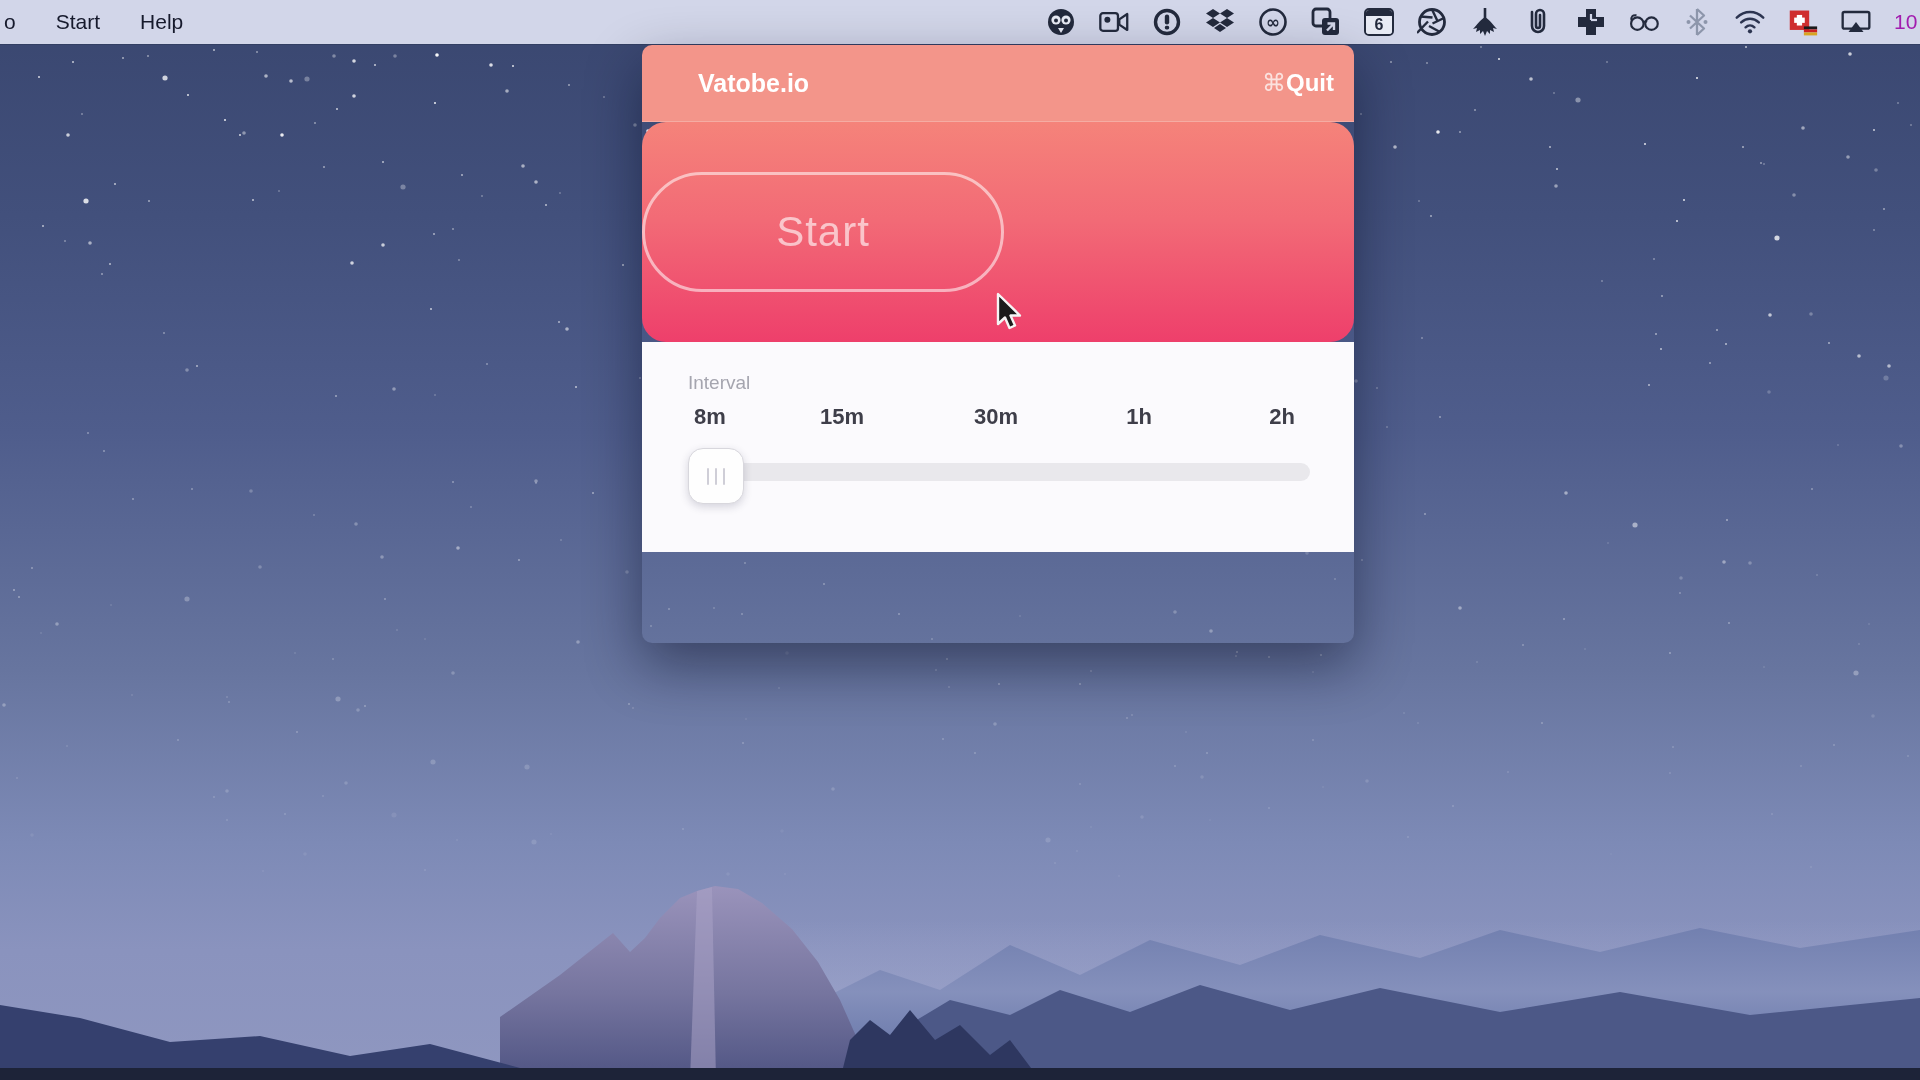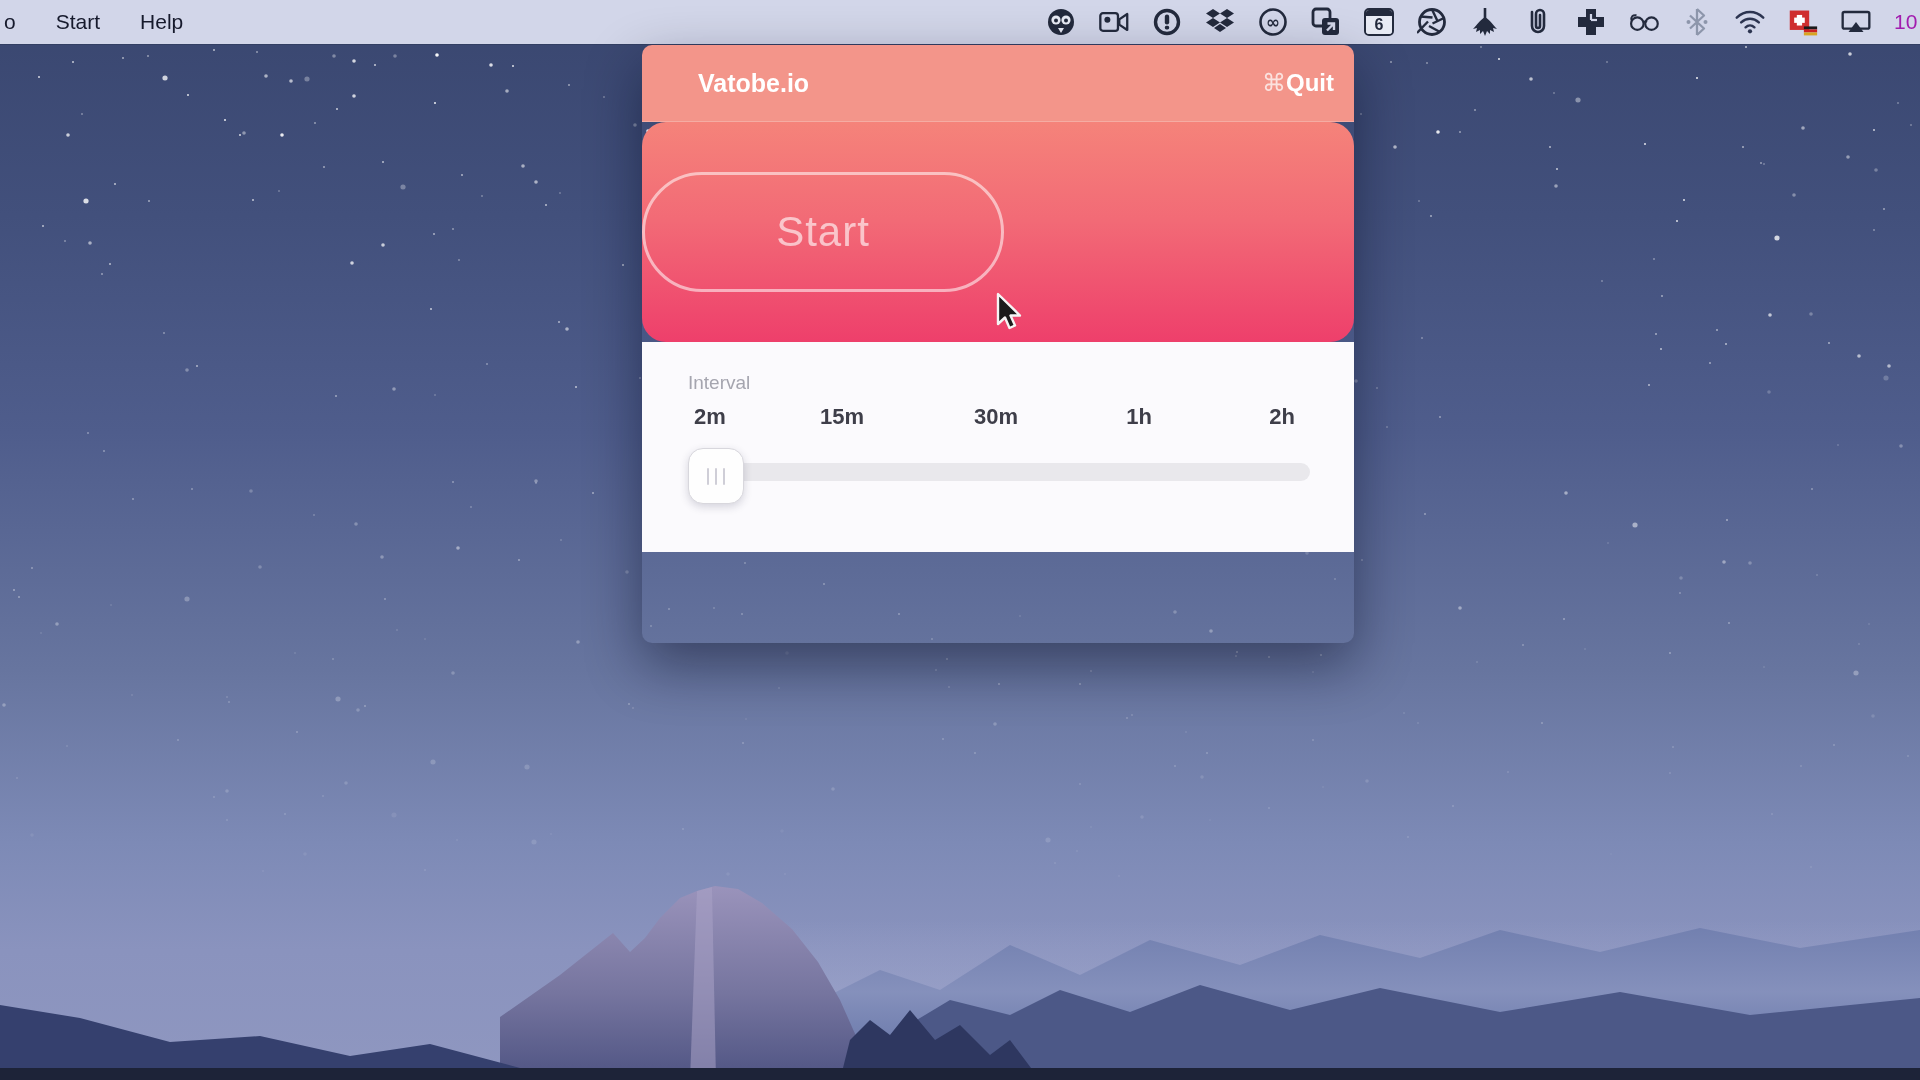--- a/index.html
+++ b/index.html
@@ -234,21 +234,21 @@
     <div class="titlebar">
       <span class="title">Vatobe.io</span>
       <span class="quit"><span class="cmdkey">⌘</span><span>Quit</span></span>
     </div>
     <div class="gradientbody">
       <button class="startbtn">Start</button>
     </div>
     <div class="panel">
       <div class="interval-label">Interval</div>
       <div class="ticks">
-        <span class="tick">2m</span>
+        <span class="tick">8m</span>
         <span class="tick">15m</span>
         <span class="tick">30m</span>
         <span class="tick">1h</span>
         <span class="tick">2h</span>
       </div>
       <div class="slider">
         <div class="track"></div>
         <div class="handle">
             <i></i>
             <i></i>

